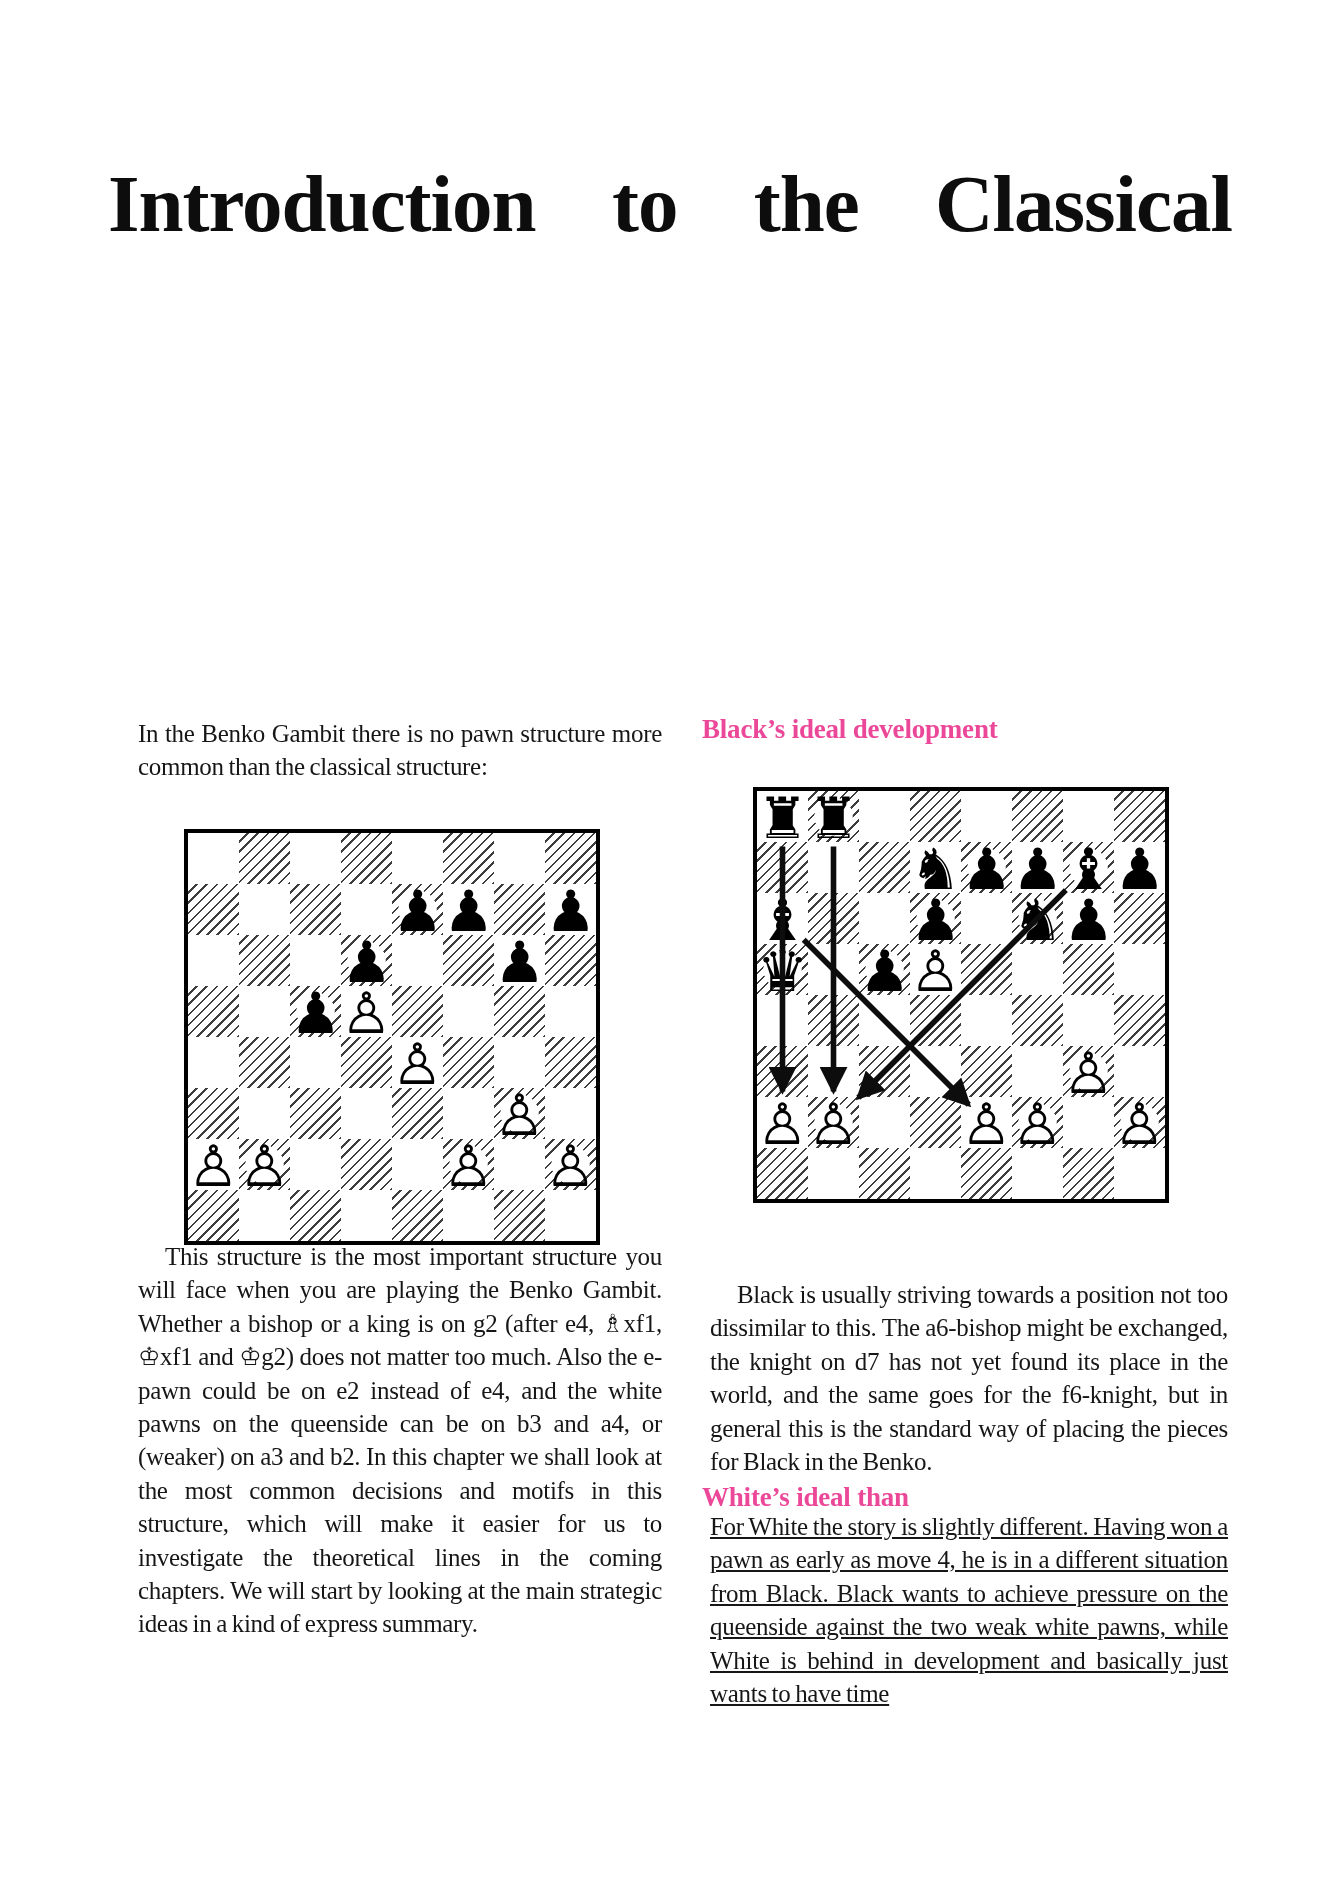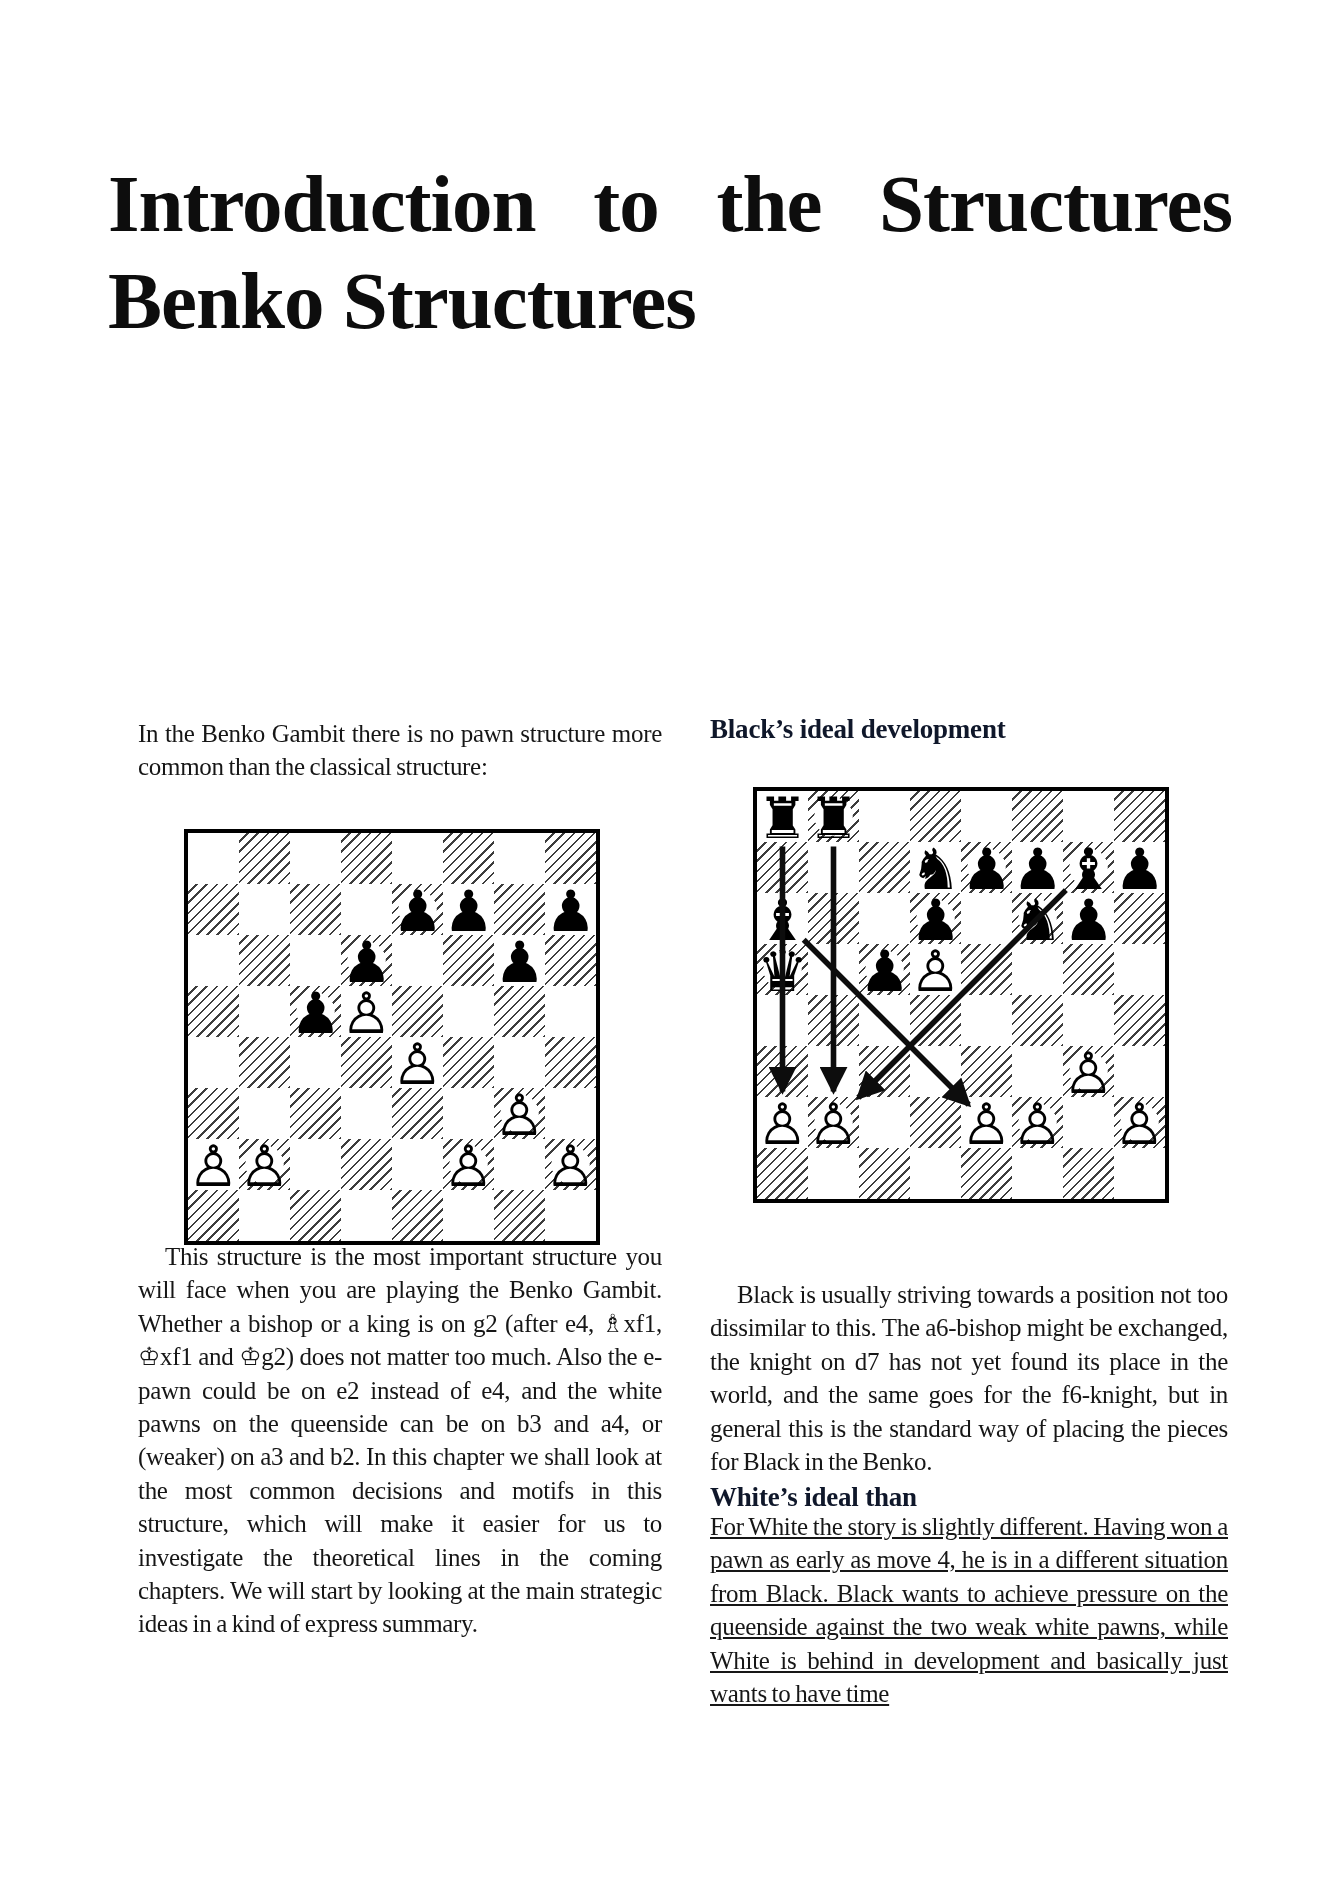--- a/index.html
+++ b/index.html
@@ -10,21 +10,21 @@
   }
   
   .title{position:absolute;left:108px;top:156px;width:1124px;font-weight:bold;
          font-size:81px;letter-spacing:-1px;color:#0d0d0d;}
   .title-l1{text-align:justify;text-align-last:justify;line-height:97px;height:97px;}
   .title-l2{line-height:97px;height:97px;}
   
   .body{position:absolute;font-size:25px;line-height:33.4px;text-align:justify;
         letter-spacing:-0.3px;word-spacing:-1.2px;color:#161616;margin-left:8px;}
   .indent{text-indent:27px;}
-  .headline{position:absolute;font-size:27px;font-weight:bold;letter-spacing:-0.2px;color:#0f172a;margin-left:8px;}
+  .headline{position:absolute;font-size:27px;font-weight:bold;letter-spacing:-0.2px;color:#ec4899;}
   .p-intro{left:130px;top:717px;width:524px;}
   .h-right1{left:702px;top:714px;}
   .p-main{left:130px;top:1240px;width:524px;}
   .p-r1{left:702px;top:1278px;width:518px;}
   .h-right2{left:702px;top:1482px;}
   .p-r2{left:702px;top:1510px;width:518px;text-decoration:underline;}
   
   .board-wrap{position:absolute;border:4px solid #000;background:#fff;}
   .board{display:grid;grid-template-columns:repeat(8,51px);grid-template-rows:repeat(8,51px);
          width:408px;height:408px;}
@@ -46,22 +46,21 @@
   svg.arrows{position:absolute;left:0;top:0;width:408px;height:408px;pointer-events:none;}
   svg.arrows line{stroke:#0d0d0d;stroke-width:5.6;}
   #ah path{fill:#0d0d0d;}
 </style>
 </head>
 <body>
 
 <div id="page">
 
   <div class="title">
-    <div class="title-l1">Introduction to the Structures</div>
-    <div class="title-l2">Benko Structures</div>
+    <div class="title-l1">Introduction to the Classical</div>
   </div>
 
   <div class="body p-intro">In the Benko Gambit there is no pawn structure more common than the classical structure:</div>
 
   <div class="board-wrap" style="left:184px;top:829px">
     <div class="board">
         <div class="cell"></div>
         <div class="cell dark"></div>
         <div class="cell"></div>
         <div class="cell dark"></div>

